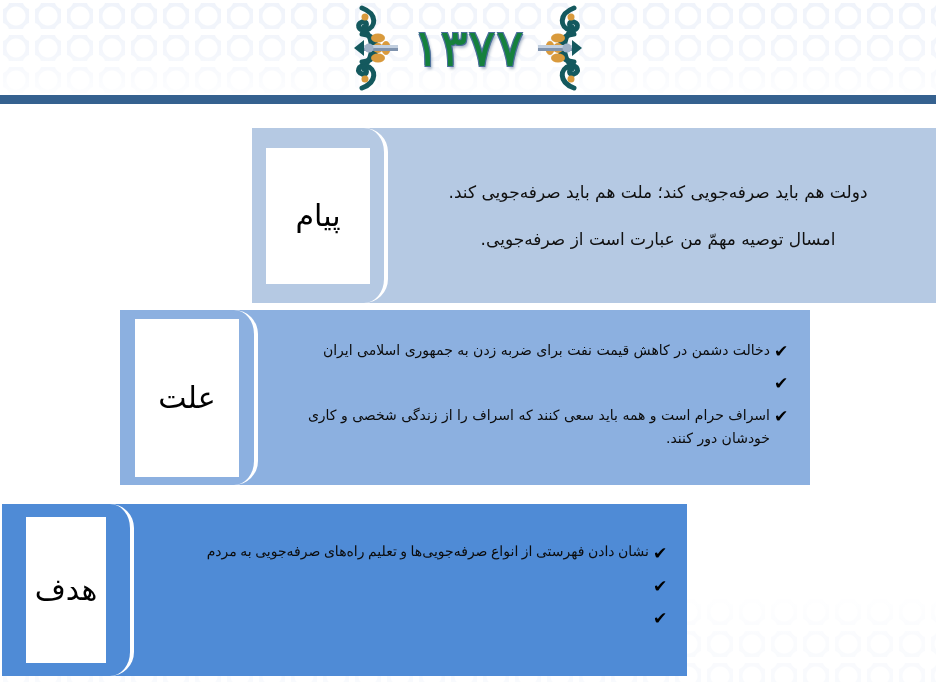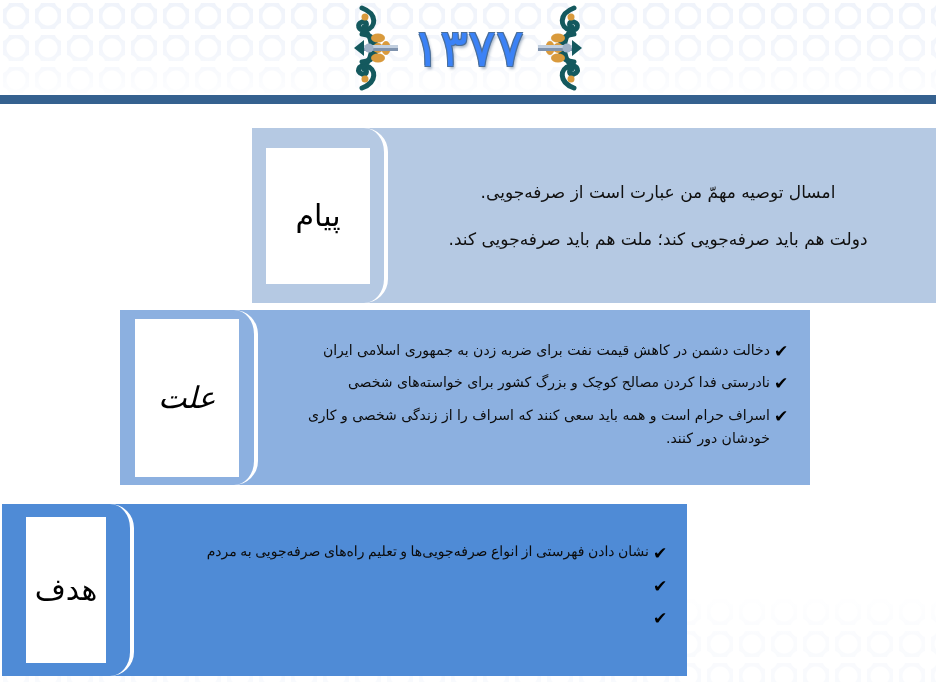--- a/index.html
+++ b/index.html
@@ -98,21 +98,21 @@
     width: 56px;
     height: 88px;
     position: relative;
     flex: 0 0 auto;
   }
   .ornament svg { display: block; }
   .header-year {
     font-family: "DejaVu Sans", "Liberation Sans", sans-serif;
     font-size: 52px;
     font-weight: 400;
-    color: #3b82f6;
+    color: #15803d;
     letter-spacing: 2px;
     line-height: 1;
     padding: 0 4px;
     text-shadow:
       -1px -1px 0 #4b6f9b,
        1px -1px 0 #4b6f9b,
       -1px  1px 0 #4b6f9b,
        1px  1px 0 #4b6f9b,
        2px  3px 3px rgba(60,90,130,0.45);
     direction: rtl;
@@ -204,21 +204,20 @@
     width: 690px;
     height: 175px;
     background: #8cb0e0;
   }
   #band-cause .band-body {
     padding: 10px 18px 10px 10px;
   }
   #band-cause .band-label-cell {
     width: 138px;
     border-right: 4px solid #ffffff;
-    font-style: italic;
   }
   #band-cause .label-box {
     width: 104px;
     height: 158px;
   }
 
   
   #band-goal {
     left: 2px;
     top: 504px;
@@ -337,40 +336,39 @@
           </g>
         </svg>
       </span>
 
     </div>
     <div id="header-rule"></div>
   </div>
 
   <section class="band" id="band-message">
     <div class="band-body">
+      <p class="msg-line">دولت هم باید صرفه‌جویی کند؛ ملت هم باید صرفه‌جویی کند.</p>
       <p class="msg-line">امسال توصیه مهمّ من عبارت است از صرفه‌جویی.</p>
-      <p class="msg-line">دولت هم باید صرفه‌جویی کند؛ ملت هم باید صرفه‌جویی کند.</p>
     </div>
     <div class="band-label-cell">
       <div class="label-box">
         <span class="label-text">پیام</span>
       </div>
     </div>
   </section>
 
   <section class="band" id="band-cause">
     <div class="band-body">
       <ul class="bullets">
         <li class="bullet-item">
           <span class="bullet-mark">✔</span>
           <span class="bullet-text">دخالت دشمن در کاهش قیمت نفت برای ضربه زدن به جمهوری اسلامی ایران</span>
         </li>
         <li class="bullet-item">
           <span class="bullet-mark">✔</span>
-          <span class="bullet-text">نادرستی فدا کردن مصالح کوچک و بزرگ کشور برای خواسته‌های شخصی</span>
         </li>
         <li class="bullet-item">
           <span class="bullet-mark">✔</span>
           <span class="bullet-text">اسراف حرام است و همه باید سعی کنند که اسراف را از زندگی شخصی و کاری خودشان دور کنند.</span>
         </li>
       </ul>
     </div>
     <div class="band-label-cell">
       <div class="label-box">
         <span class="label-text">علت</span>

